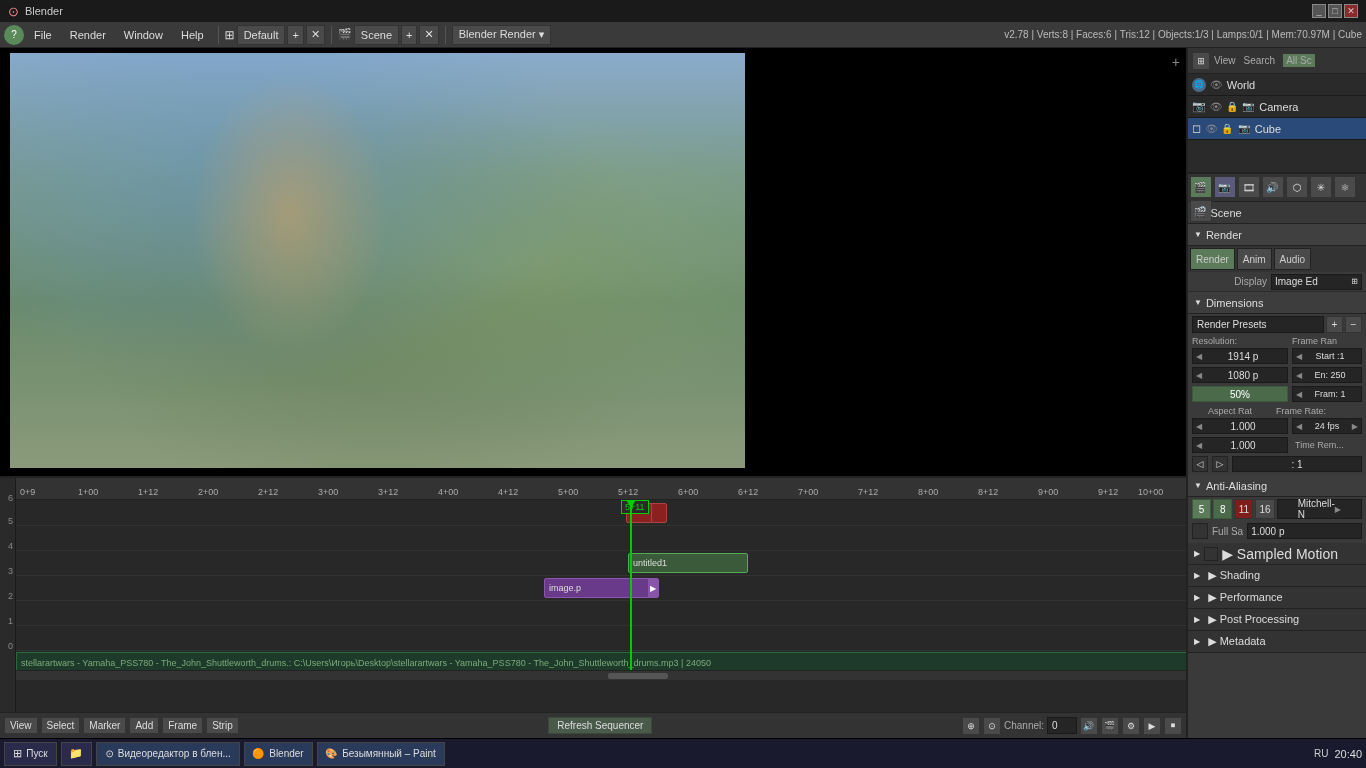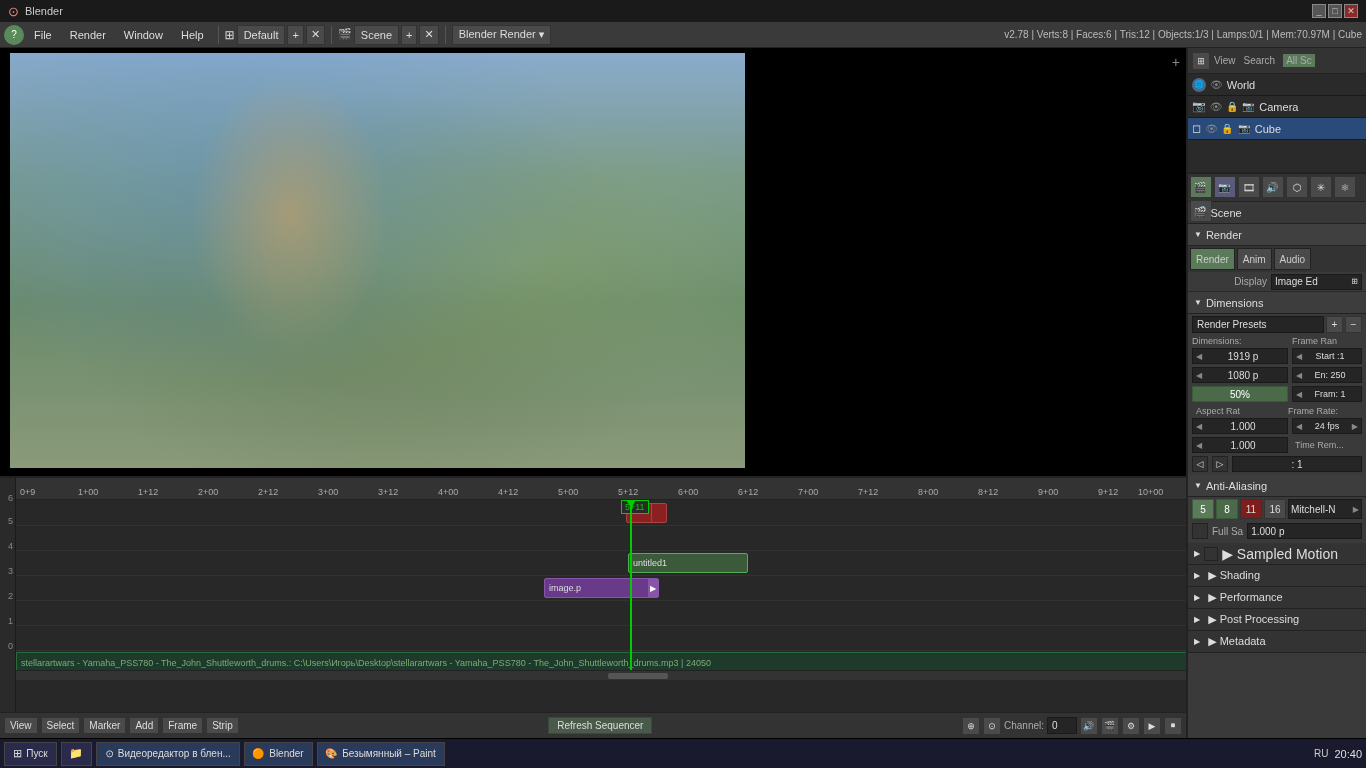--- a/index.html
+++ b/index.html
@@ -643,28 +643,28 @@
 
         <div class="prop-full-row" style="padding:2px 4px;gap:2px;">
           <div style="flex:1;background:#252525;border:1px solid #1a1a1a;color:#ddd;padding:1px 4px;font-size:10px;height:17px;display:flex;align-items:center;">
             <span>Render Presets</span>
           </div>
           <span style="width:17px;height:17px;background:#4a4a4a;border:1px solid #333;display:flex;align-items:center;justify-content:center;font-size:10px;cursor:pointer;">+</span>
           <span style="width:17px;height:17px;background:#4a4a4a;border:1px solid #333;display:flex;align-items:center;justify-content:center;font-size:10px;cursor:pointer;">−</span>
         </div>
 
         <div style="display:flex;padding:1px 4px;gap:4px;">
-          <span style="font-size:9px;color:#aaa;flex:1;">Dimensions:</span>
+          <span style="font-size:9px;color:#aaa;flex:1;">Resolution:</span>
           <span style="font-size:9px;color:#aaa;width:70px;">Frame Ran</span>
         </div>
 
         <div style="display:flex;padding:1px 4px;gap:4px;">
           <div style="flex:1;background:#252525;border:1px solid #1a1a1a;color:#ddd;padding:1px 3px;font-size:10px;height:16px;display:flex;align-items:center;">
             <span style="font-size:8px;color:#888;cursor:pointer;">◀</span>
-            <span style="flex:1;text-align:center;">1919 p</span>
+            <span style="flex:1;text-align:center;">1914 p</span>
           </div>
           <div style="width:70px;background:#252525;border:1px solid #1a1a1a;color:#ddd;padding:1px 3px;font-size:10px;height:16px;display:flex;align-items:center;">
             <span style="font-size:8px;color:#888;cursor:pointer;">◀</span>
             <span style="flex:1;text-align:center;font-size:9px;">Start :1</span>
           </div>
         </div>
 
         <div style="display:flex;padding:1px 4px;gap:4px;margin-top:1px;">
           <div style="flex:1;background:#252525;border:1px solid #1a1a1a;color:#ddd;padding:1px 3px;font-size:10px;height:16px;display:flex;align-items:center;">
             <span style="font-size:8px;color:#888;cursor:pointer;">◀</span>
@@ -679,21 +679,21 @@
         <div style="display:flex;padding:1px 4px;gap:4px;margin-top:1px;align-items:flex-end;">
           <div style="flex:1;background:#4a6a4a;border:1px solid #3a5a3a;color:#fff;padding:1px 3px;font-size:10px;height:16px;display:flex;align-items:center;justify-content:center;">
             <span>50%</span>
           </div>
           <div style="width:70px;background:#252525;border:1px solid #1a1a1a;color:#ddd;padding:1px 3px;font-size:10px;height:16px;display:flex;align-items:center;">
             <span style="font-size:8px;color:#888;cursor:pointer;">◀</span>
             <span style="flex:1;text-align:center;font-size:9px;">Fram: 1</span>
           </div>
         </div>
 
-        <div style="display:flex;padding:1px 8px;gap:4px;margin-top:2px;align-items:center;">
+        <div style="display:flex;padding:1px 20px;gap:4px;margin-top:2px;align-items:center;">
           <span style="font-size:9px;color:#aaa;flex:1;">Aspect Rat</span>
           <span style="font-size:9px;color:#aaa;width:70px;">Frame Rate:</span>
         </div>
 
         <div style="display:flex;padding:1px 4px;gap:4px;">
           <div style="flex:1;background:#252525;border:1px solid #1a1a1a;color:#ddd;padding:1px 3px;font-size:10px;height:16px;display:flex;align-items:center;">
             <span style="font-size:8px;color:#888;cursor:pointer;">◀</span>
             <span style="flex:1;text-align:center;">1.000</span>
           </div>
           <div style="width:70px;background:#252525;border:1px solid #1a1a1a;color:#ddd;padding:1px 3px;font-size:10px;height:16px;display:flex;align-items:center;">
@@ -722,21 +722,21 @@
         <div class="prop-header" style="background:#3d3d3d;margin-top:2px;">
           <span style="font-size:8px;">▼</span>
           <span style="font-size:11px;color:#ddd;"> Anti-Aliasing</span>
         </div>
 
         <div style="display:flex;padding:2px 4px;gap:2px;">
           <div style="width:22px;height:20px;background:#5a7a5a;border:1px solid #3a5a3a;display:flex;align-items:center;justify-content:center;font-size:10px;cursor:pointer;color:#fff;">5</div>
           <div style="width:22px;height:20px;background:#4a6a4a;border:1px solid #3a5a3a;display:flex;align-items:center;justify-content:center;font-size:10px;cursor:pointer;color:#fff;">8</div>
           <div style="width:22px;height:20px;background:#7f1d1d;border:1px solid #333;display:flex;align-items:center;justify-content:center;font-size:10px;cursor:pointer;color:#ddd;">11</div>
           <div style="width:22px;height:20px;background:#4a4a4a;border:1px solid #333;display:flex;align-items:center;justify-content:center;font-size:10px;cursor:pointer;color:#ddd;">16</div>
-          <div style="flex:1;background:#252525;border:1px solid #1a1a1a;color:#ddd;padding:1px 2px;font-size:10px;height:20px;display:flex;align-items:center;">
+          <div style="flex:1;background:#252525;border:1px solid #1a1a1a;color:#ddd;padding:1px 20px;font-size:10px;height:20px;display:flex;align-items:center;">
             <span>Mitchell-N</span>
             <span style="font-size:8px;color:#888;margin-left:auto;cursor:pointer;">▶</span>
           </div>
         </div>
 
         <div style="display:flex;padding:2px 4px;gap:4px;align-items:center;">
           <div style="width:16px;height:16px;background:#333;border:1px solid #222;cursor:pointer;"></div>
           <span style="font-size:10px;color:#aaa;">Full Sa</span>
           <div style="flex:1;background:#252525;border:1px solid #1a1a1a;color:#ddd;padding:1px 3px;font-size:10px;height:16px;display:flex;align-items:center;">
             <span>1.000 p</span>

